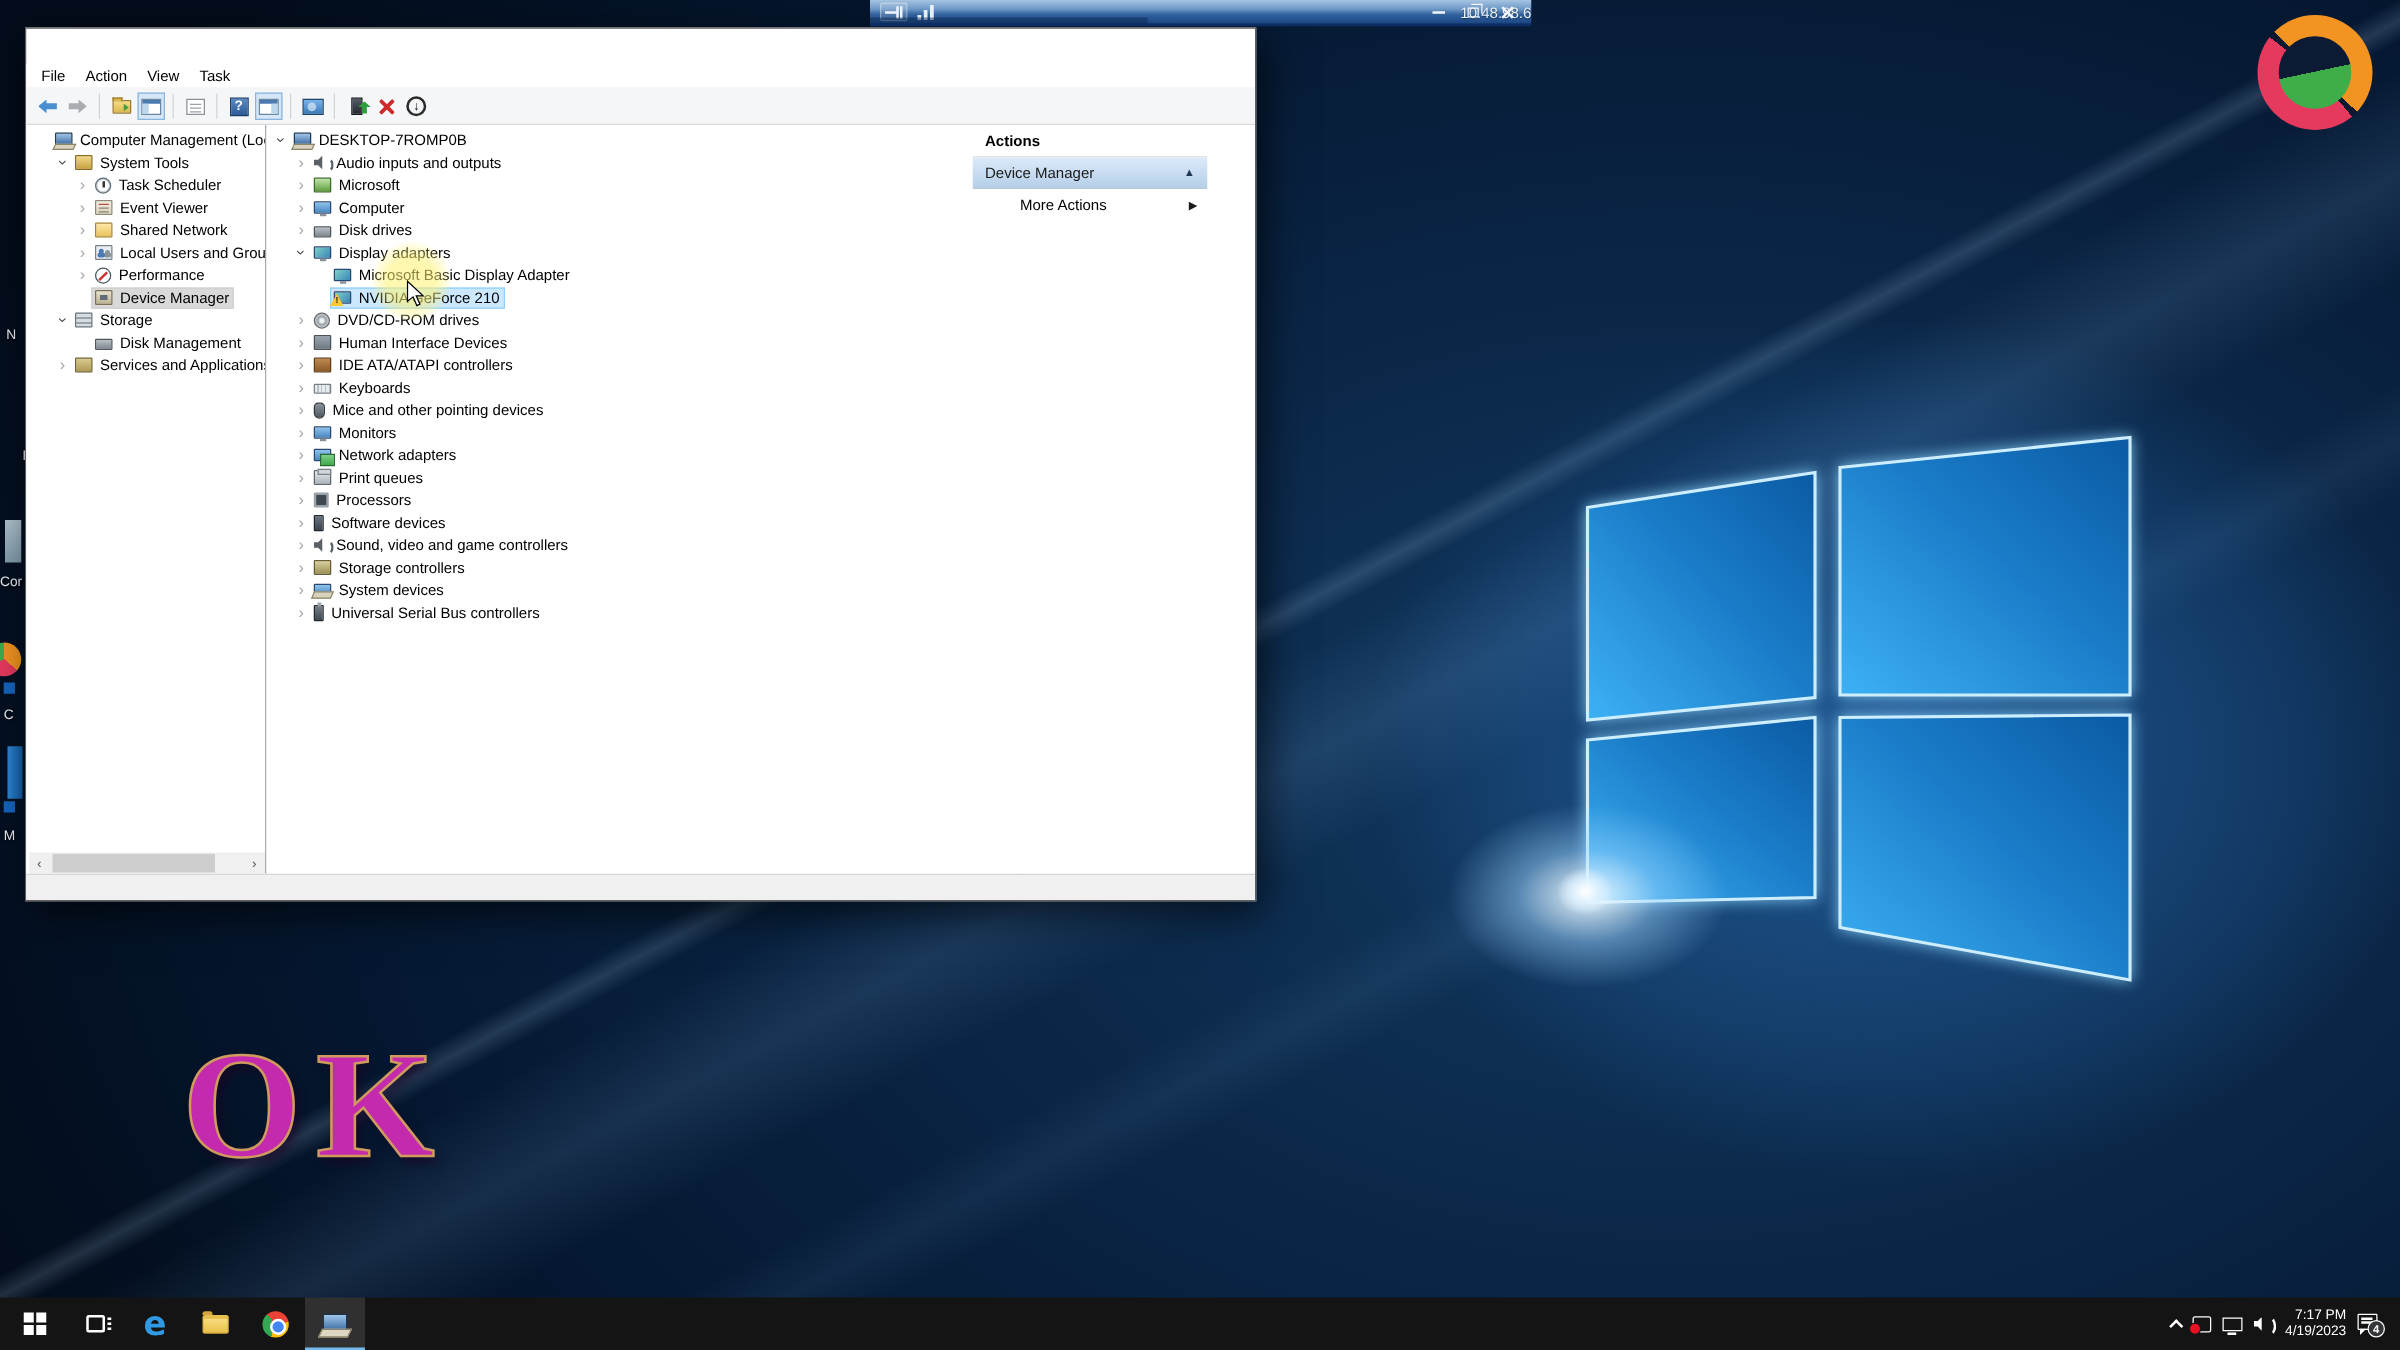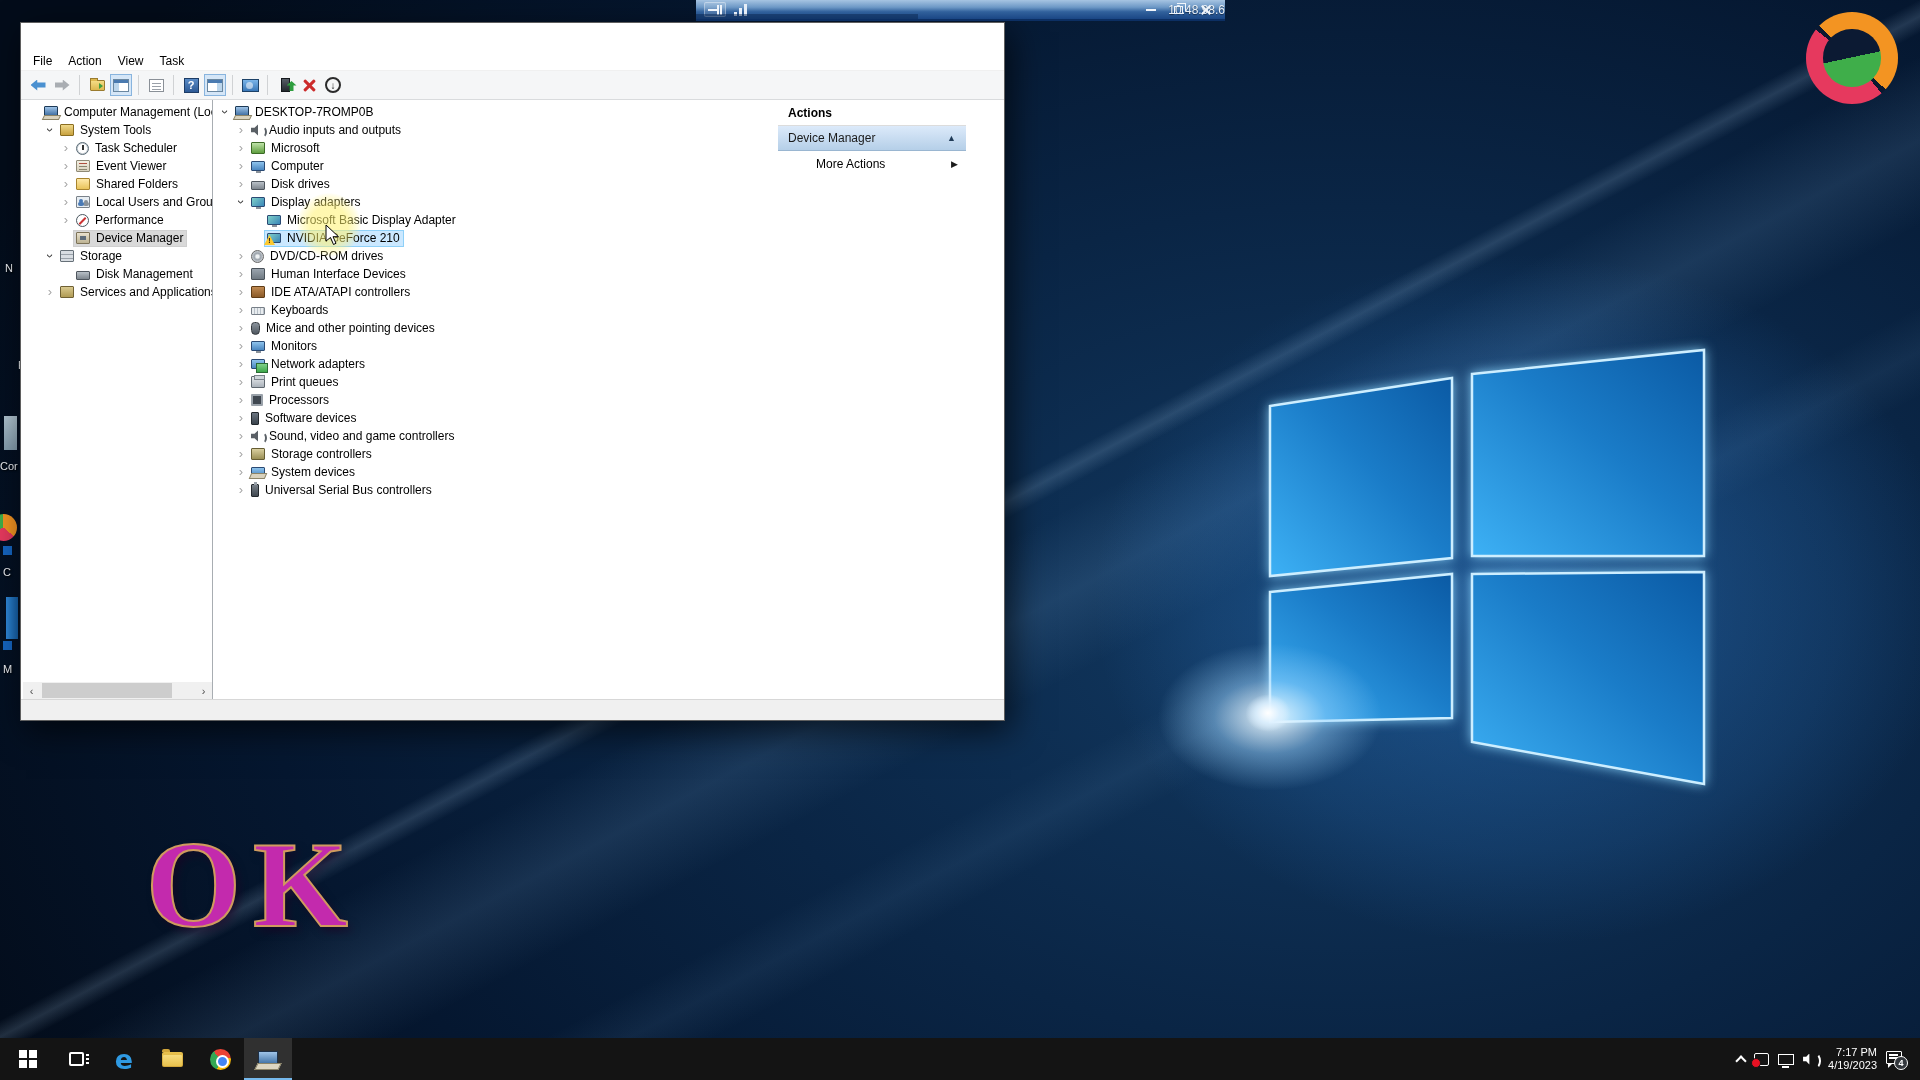--- a/index.html
+++ b/index.html
@@ -377,21 +377,21 @@
             <span class="chev collapsed">›</span>
             <span class="rowhl">
               <span class="ti ti-event-viewer"></span>
               <span class="tlabel">Event Viewer</span>
             </span>
           </div>
           <div class="tree-row" style="padding-left: 36px;">
             <span class="chev collapsed">›</span>
             <span class="rowhl">
               <span class="ti ti-shared-folders"></span>
-              <span class="tlabel">Shared Folders</span>
+              <span class="tlabel">Shared Network</span>
             </span>
           </div>
           <div class="tree-row" style="padding-left: 36px;">
             <span class="chev collapsed">›</span>
             <span class="rowhl">
               <span class="ti ti-local-users"></span>
               <span class="tlabel">Local Users and Groups</span>
             </span>
           </div>
           <div class="tree-row" style="padding-left: 36px;">

